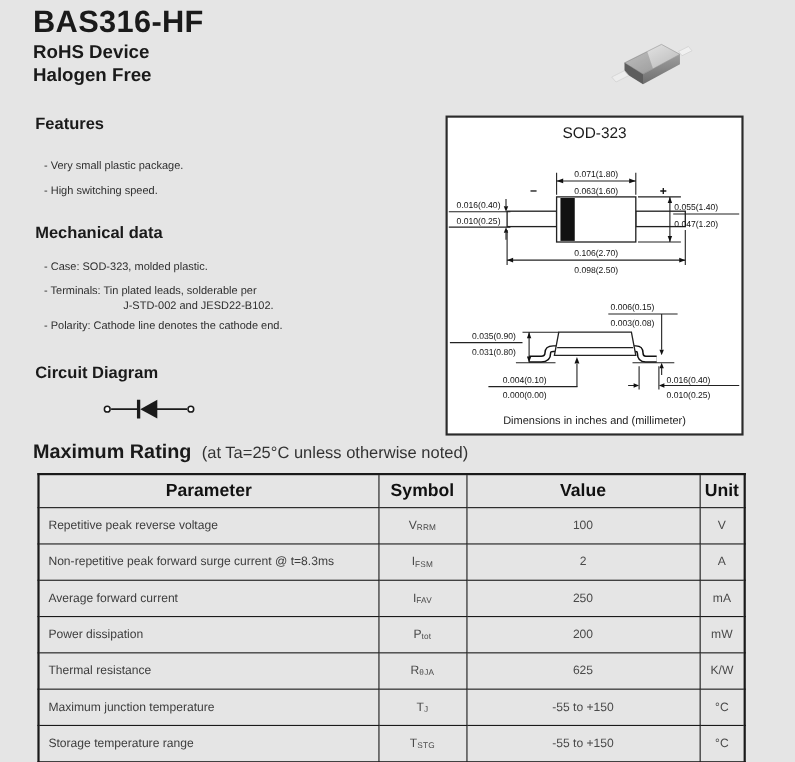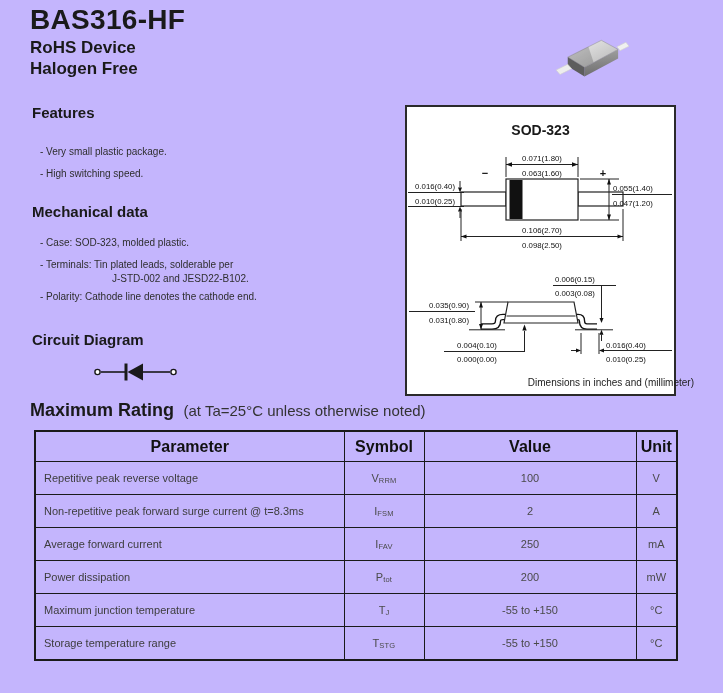--- a/index.html
+++ b/index.html
@@ -1,25 +1,25 @@
 <!DOCTYPE html>
 <html><head>
 <meta charset="utf-8">
 <style>
   html,body{margin:0;padding:0;background:#fff;}
-  .page{position:relative;width:723px;height:693px;background:#c4b5fd;overflow:hidden;
+  .page{position:relative;width:723px;height:693px;background:#e5e5e5;overflow:hidden;
         font-family:"Liberation Sans",sans-serif;color:#1a1a1a;}
   .abs{position:absolute;}
   .doc-title{left:30px;top:4px;font-size:28px;font-weight:bold;letter-spacing:.3px;}
   .doc-sub{left:30px;font-size:17px;font-weight:bold;}
   .h2{font-size:15px;font-weight:bold;color:#1a1a1a;}
   .body-line{font-size:10px;color:#2e2e2e;}
   .pkg-box{left:405px;top:105px;width:267px;height:287px;border:2px solid #2b2b2b;background:#fff;}
-  .pkg-title{text-align:center;margin-top:15px;font-size:14px;font-weight:bold;}
-  .pkg-footer{position:absolute;bottom:6px;left:0;width:100%;text-align:right;font-size:10px;color:#222;padding-left:20px;}
+  .pkg-title{text-align:center;margin-top:5px;font-size:14px;font-weight:normal;}
+  .pkg-footer{position:absolute;bottom:6px;left:0;width:100%;text-align:center;font-size:10px;color:#222;}
   .pkg-svg{position:absolute;left:0;top:24px;}
   .note{font-size:15px;font-weight:normal;color:#333;margin-left:5px;}
   .rating-table{position:absolute;left:34px;top:430px;width:642px;border-collapse:collapse;
         table-layout:fixed;border:2px solid #1a1a1a;font-family:"Liberation Sans",sans-serif;}
   .rating-table th,.rating-table td{border:1px solid #1a1a1a;}
   .rating-table th{height:27px;font-size:16px;color:#111;text-align:center;}
   .rating-table td{height:30px;font-size:11px;}
   td.param{text-align:left;padding-left:8px;color:#3d3d3d;}
   td.center{text-align:center;color:#4a4a4a;}
   .sym-sub{font-size:7.5px;vertical-align:-1px;letter-spacing:.2px;}
@@ -217,20 +217,26 @@
         <td class="center">250</td>
         <td class="center">mA</td>
       </tr>
       <tr>
         <td class="param">Power dissipation</td>
         <td class="center"><span>P</span><span class="sym-sub">tot</span></td>
         <td class="center">200</td>
         <td class="center">mW</td>
       </tr>
       <tr>
+        <td class="param">Thermal resistance</td>
+        <td class="center"><span>R</span><span class="sym-sub">θJA</span></td>
+        <td class="center">625</td>
+        <td class="center">K/W</td>
+      </tr>
+      <tr>
         <td class="param">Maximum junction temperature</td>
         <td class="center"><span>T</span><span class="sym-sub">J</span></td>
         <td class="center">-55 to +150</td>
         <td class="center">°C</td>
       </tr>
       <tr>
         <td class="param">Storage temperature range</td>
         <td class="center"><span>T</span><span class="sym-sub">STG</span></td>
         <td class="center">-55 to +150</td>
         <td class="center">°C</td>

